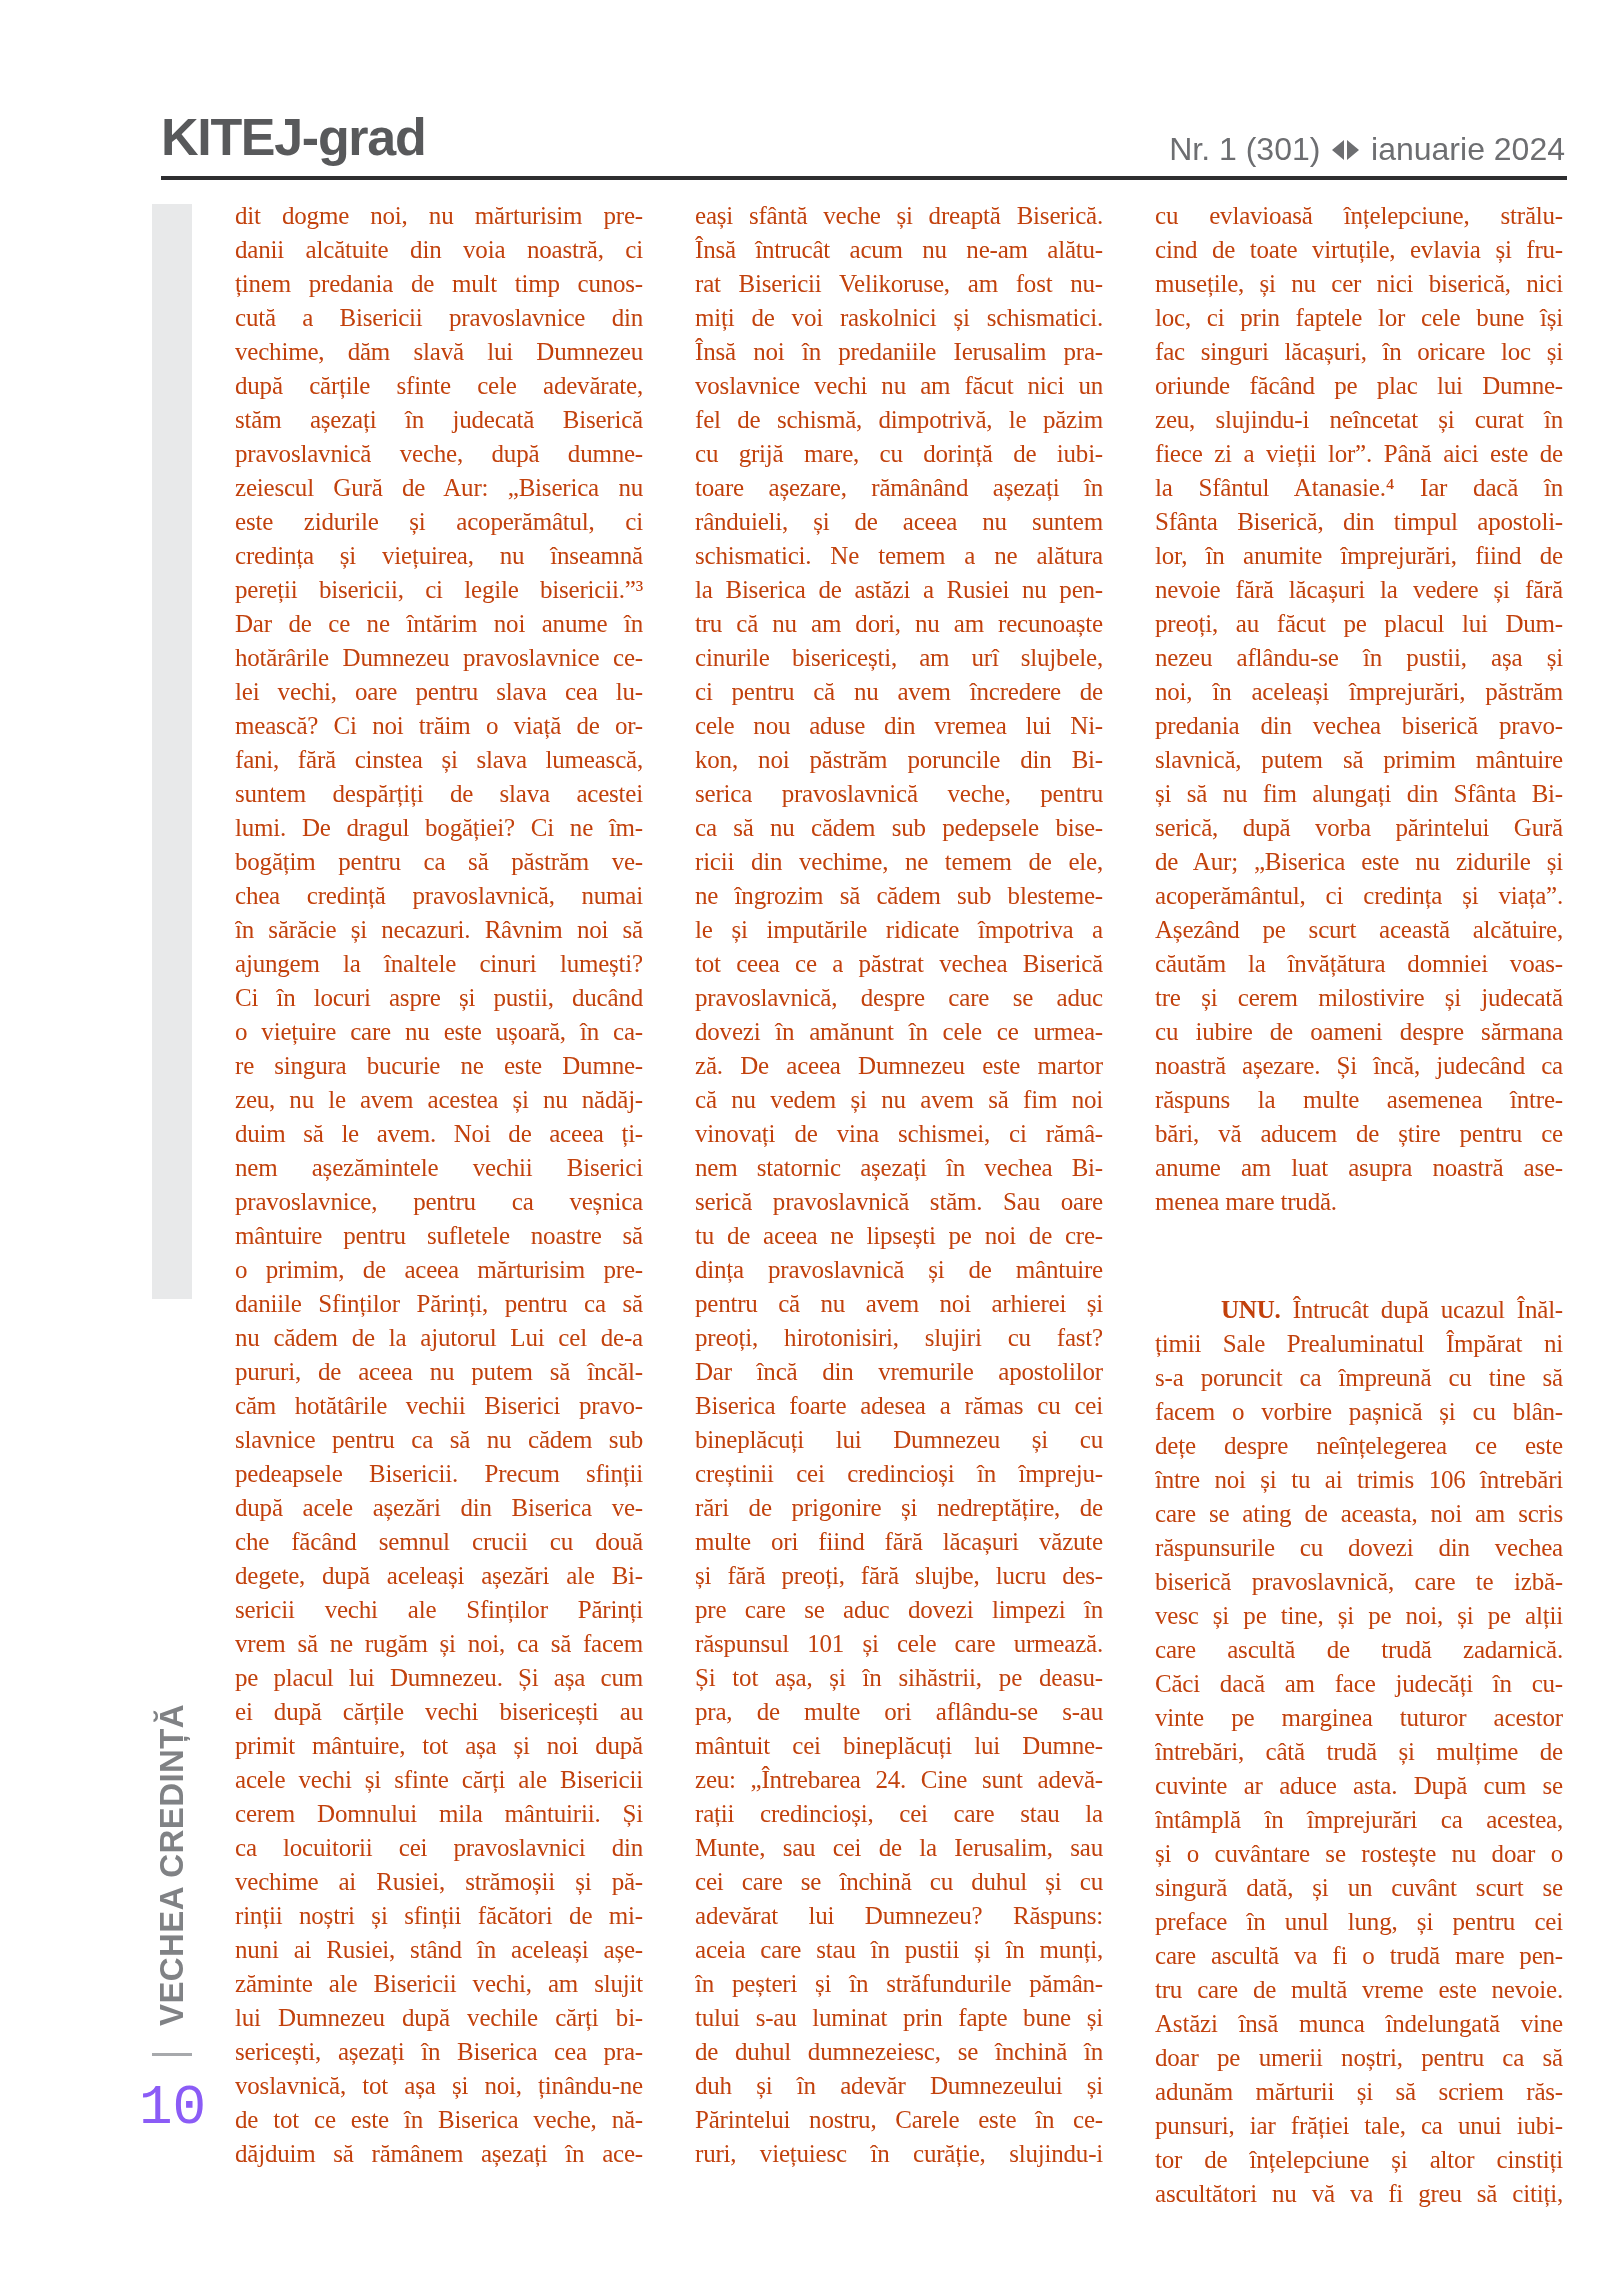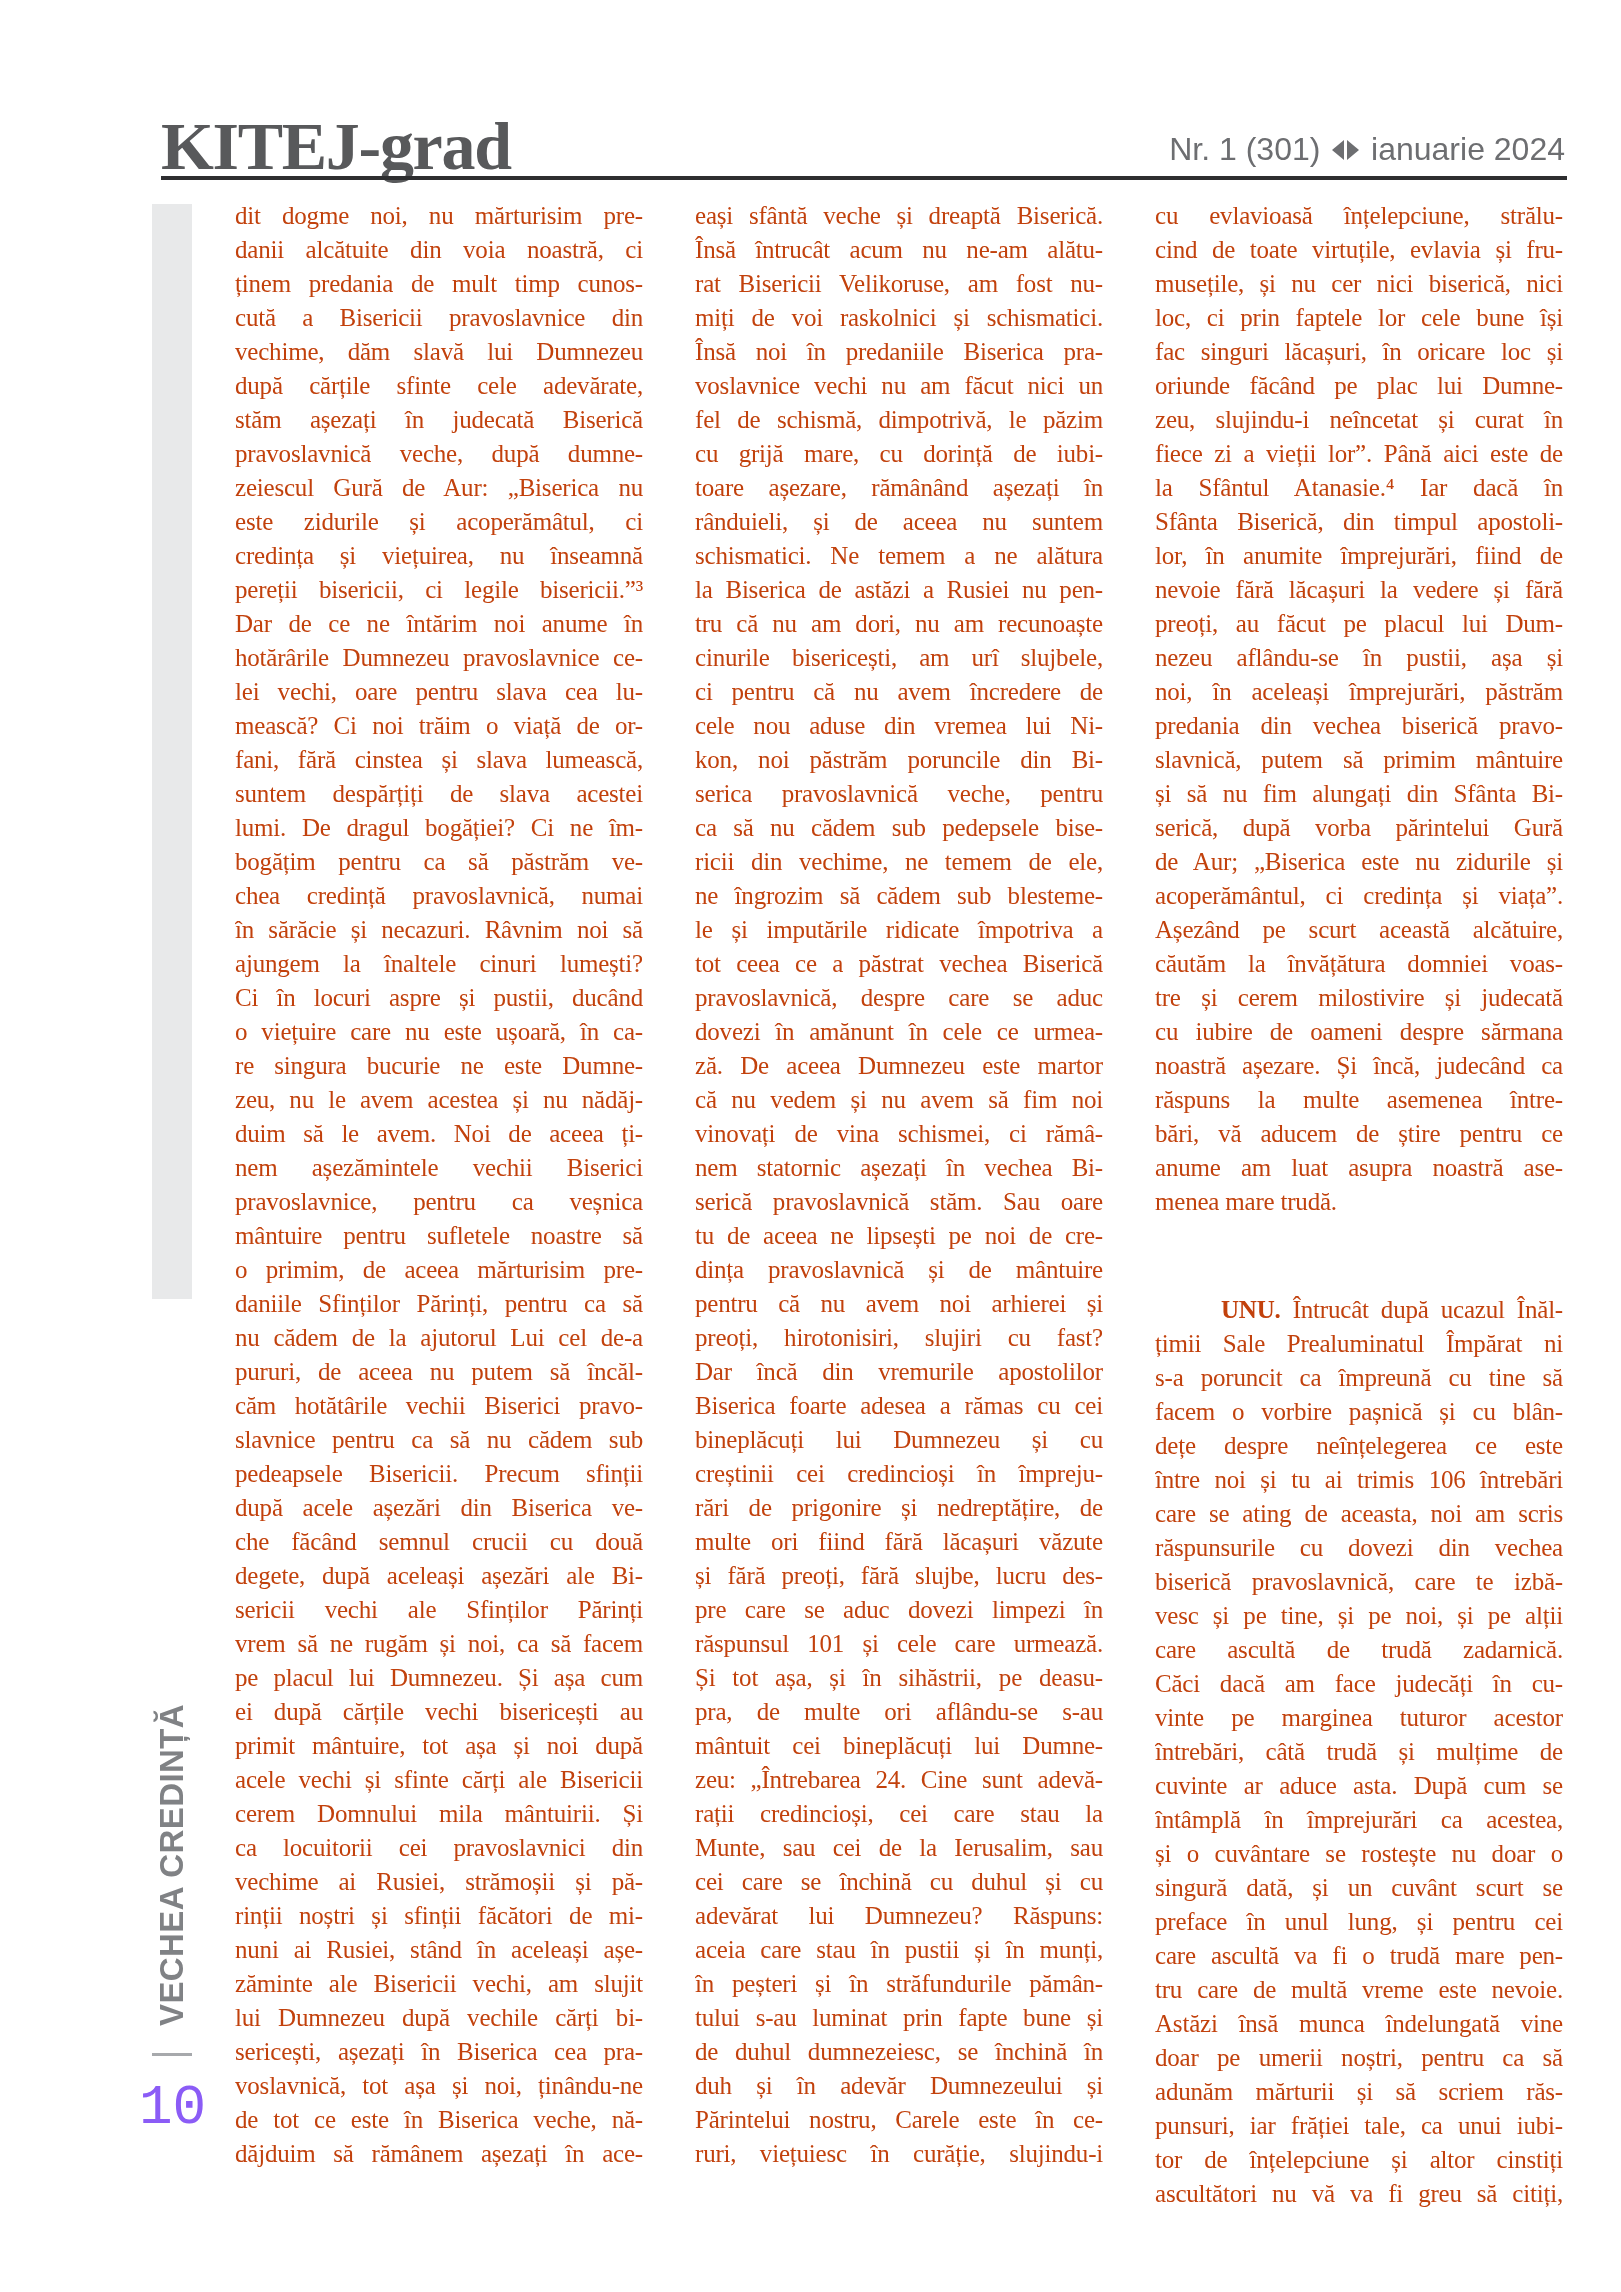--- a/index.html
+++ b/index.html
@@ -3,22 +3,22 @@
 <meta charset="utf-8">
 <style>
   html,body { margin:0; padding:0; background:#9a9a9a; }
   .page {
     position:relative; width:1621px; height:2293px; background:#ffffff;
     font-family:"Liberation Serif","DejaVu Serif",serif; overflow:hidden;
   }
   
   .masthead {
     position:absolute; left:161px; top:107px;
-    font-family:Liberation Serif, serif;
-    font-weight:700; font-size:68px; letter-spacing:-1.3px; color:#58595b;
+    font-family:Liberation Sans, sans-serif;
+    font-weight:700; font-size:52px; letter-spacing:-1.3px; color:#58595b;
   }
   .header-right {
     position:absolute; right:56px; top:131px;
     display:flex; align-items:center; gap:12px;
     font-family:"Liberation Sans","DejaVu Sans",sans-serif;
     font-size:32px; color:#6d6e71;
   }
   .diamond-icon { display:flex; align-items:center; gap:2.7px; }
   .tri-l { width:0; height:0; border-top:10.7px solid transparent; border-bottom:10.7px solid transparent; border-right:12.5px solid #6d6e71; }
   .tri-r { width:0; height:0; border-top:10.7px solid transparent; border-bottom:10.7px solid transparent; border-left:12.5px solid #6d6e71; }
@@ -130,21 +130,21 @@
       <div class="line">sericești, așezați în Biserica cea pra-</div>
       <div class="line">voslavnică, tot așa și noi, ținându-ne</div>
       <div class="line">de tot ce este în Biserica veche, nă-</div>
       <div class="line">dăjduim să rămânem așezați în ace-</div>
     </div>
   <div class="col col-2">
       <div class="line">eași sfântă veche și dreaptă Biserică.</div>
       <div class="line">Însă întrucât acum nu ne-am alătu-</div>
       <div class="line">rat Bisericii Velikoruse, am fost nu-</div>
       <div class="line">miți de voi raskolnici și schismatici.</div>
-      <div class="line">Însă noi în predaniile Biserica pra-</div>
+      <div class="line">Însă noi în predaniile Ierusalim pra-</div>
       <div class="line">voslavnice vechi nu am făcut nici un</div>
       <div class="line">fel de schismă, dimpotrivă, le păzim</div>
       <div class="line">cu grijă mare, cu dorință de iubi-</div>
       <div class="line">toare așezare, rămânând așezați în</div>
       <div class="line">rânduieli, și de aceea nu suntem</div>
       <div class="line">schismatici. Ne temem a ne alătura</div>
       <div class="line">la Biserica de astăzi a Rusiei nu pen-</div>
       <div class="line">tru că nu am dori, nu am recunoaște</div>
       <div class="line">cinurile bisericești, am urî slujbele,</div>
       <div class="line">ci pentru că nu avem încredere de</div>

